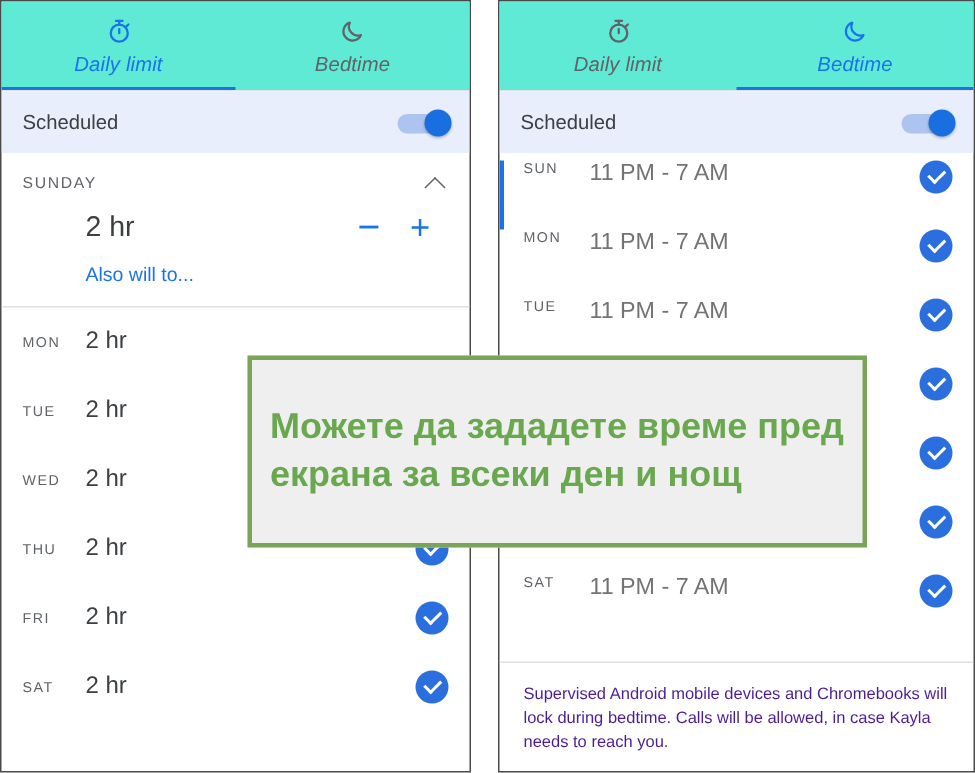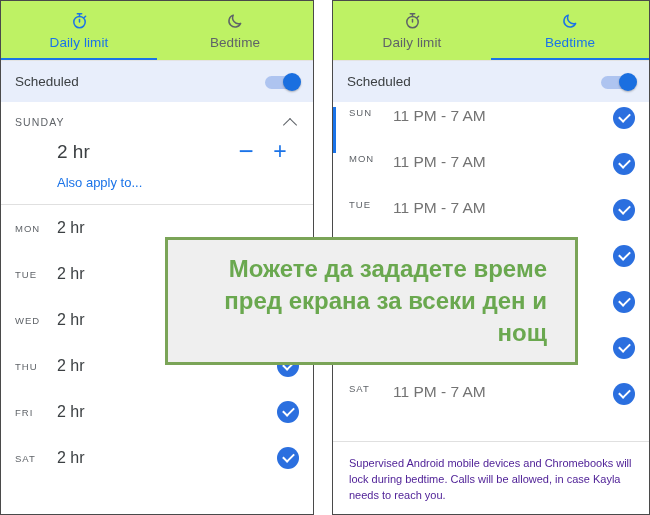--- a/index.html
+++ b/index.html
@@ -32,22 +32,23 @@
     box-sizing: border-box;
     overflow: hidden;
   }
   .panel-left  { left: 0px;   width: 314px; }
   .panel-right { left: 332px; width: 318px; }
 
   
   .tabbar {
     display: flex;
     height: 59px;
-    background: #bef264;
-    box-sizing: border-box;
+    background: #5eead4;
+    box-sizing: border-box;
+    font-style: italic;
   }
   .tab {
     flex: 1 1 50%;
     display: flex;
     flex-direction: column;
     align-items: center;
     justify-content: flex-start;
     padding-top: 8px;
     box-sizing: border-box;
     position: relative;
@@ -256,26 +257,26 @@
     height: 128px;
     background: #efefef;
     border: 3px solid #7aa457;
     box-sizing: border-box;
     display: flex;
     align-items: center;
     justify-content: center;
     z-index: 20;
   }
   .callout .ctext {
-    text-align: right;
+    text-align: left;
     color: #6aa84f;
     font-size: 24px;
     font-weight: bold;
     line-height: 1.33;
-    padding: 0 28px;
+    padding: 0 12px;
   }
 </style>
 </head>
 <body>
 
 <div id="stage">
 
   <div class="panel panel-left">
 
     <div class="tabbar">
@@ -314,21 +315,21 @@
       <span class="daylabel">SUNDAY</span>
       <span class="chevron-up"></span>
     </div>
 
     <div class="limit-row">
       <span class="value">2 hr</span>
       <span class="step-btn minus">−</span>
       <span class="step-btn">+</span>
     </div>
 
-    <div class="apply-link">Also apply to...</div>
+    <div class="apply-link">Also will to...</div>
 
     <div class="section-divider"></div>
 
     <div class="day-row">
       <span class="abbr">MON</span>
       <span class="val">2 hr</span>
       <span class="check-slot"></span>
     </div>
     <div class="day-row">
       <span class="abbr">TUE</span>

